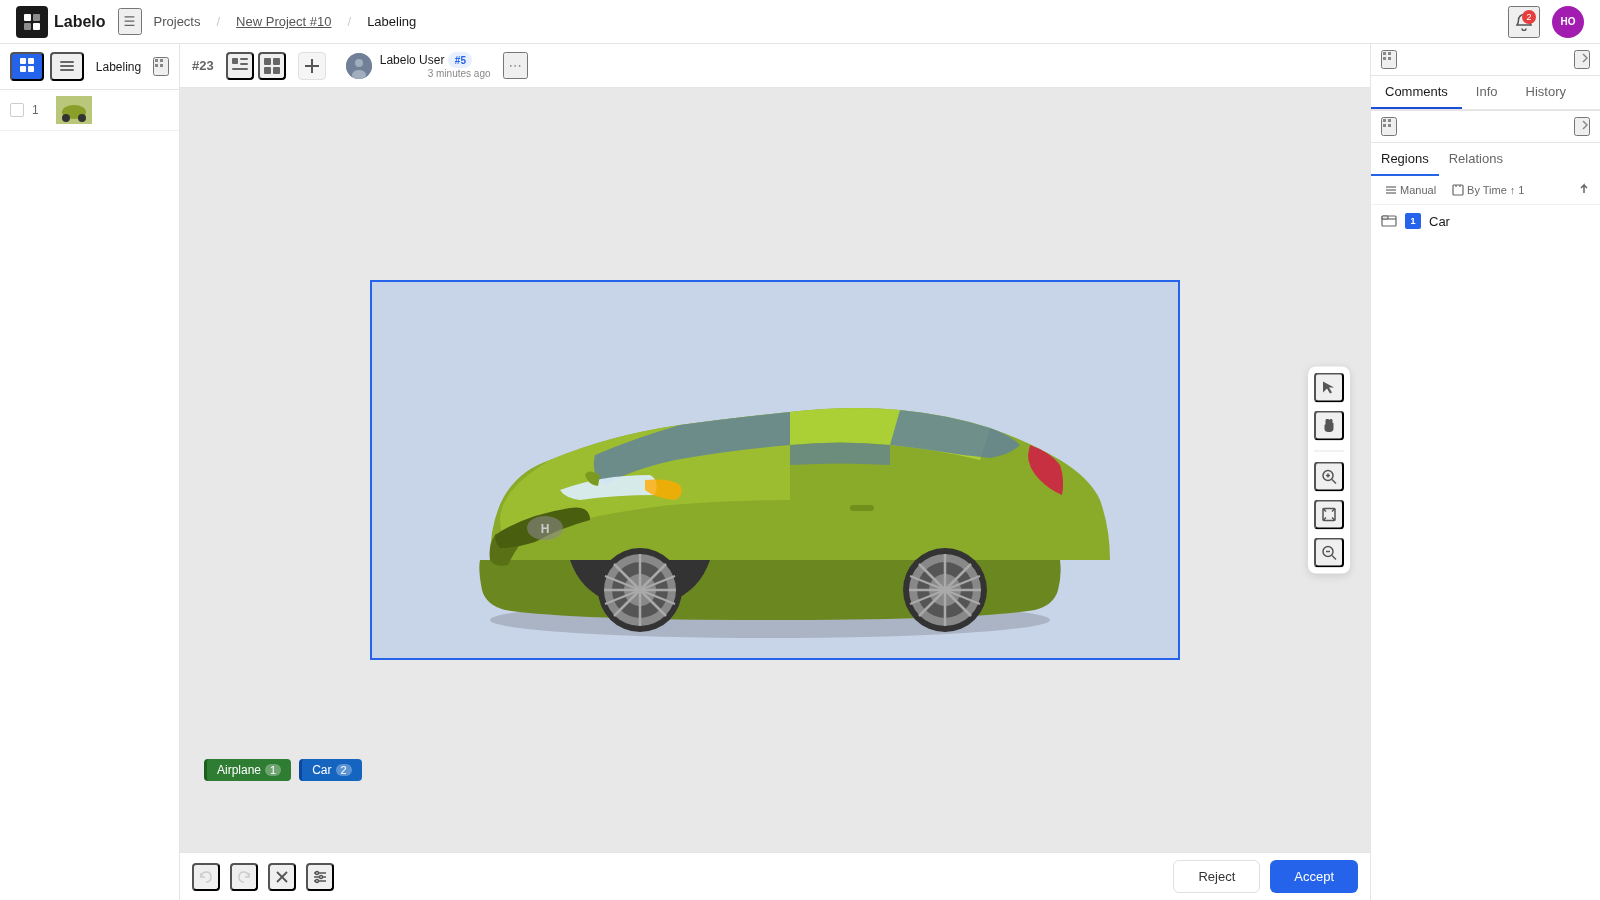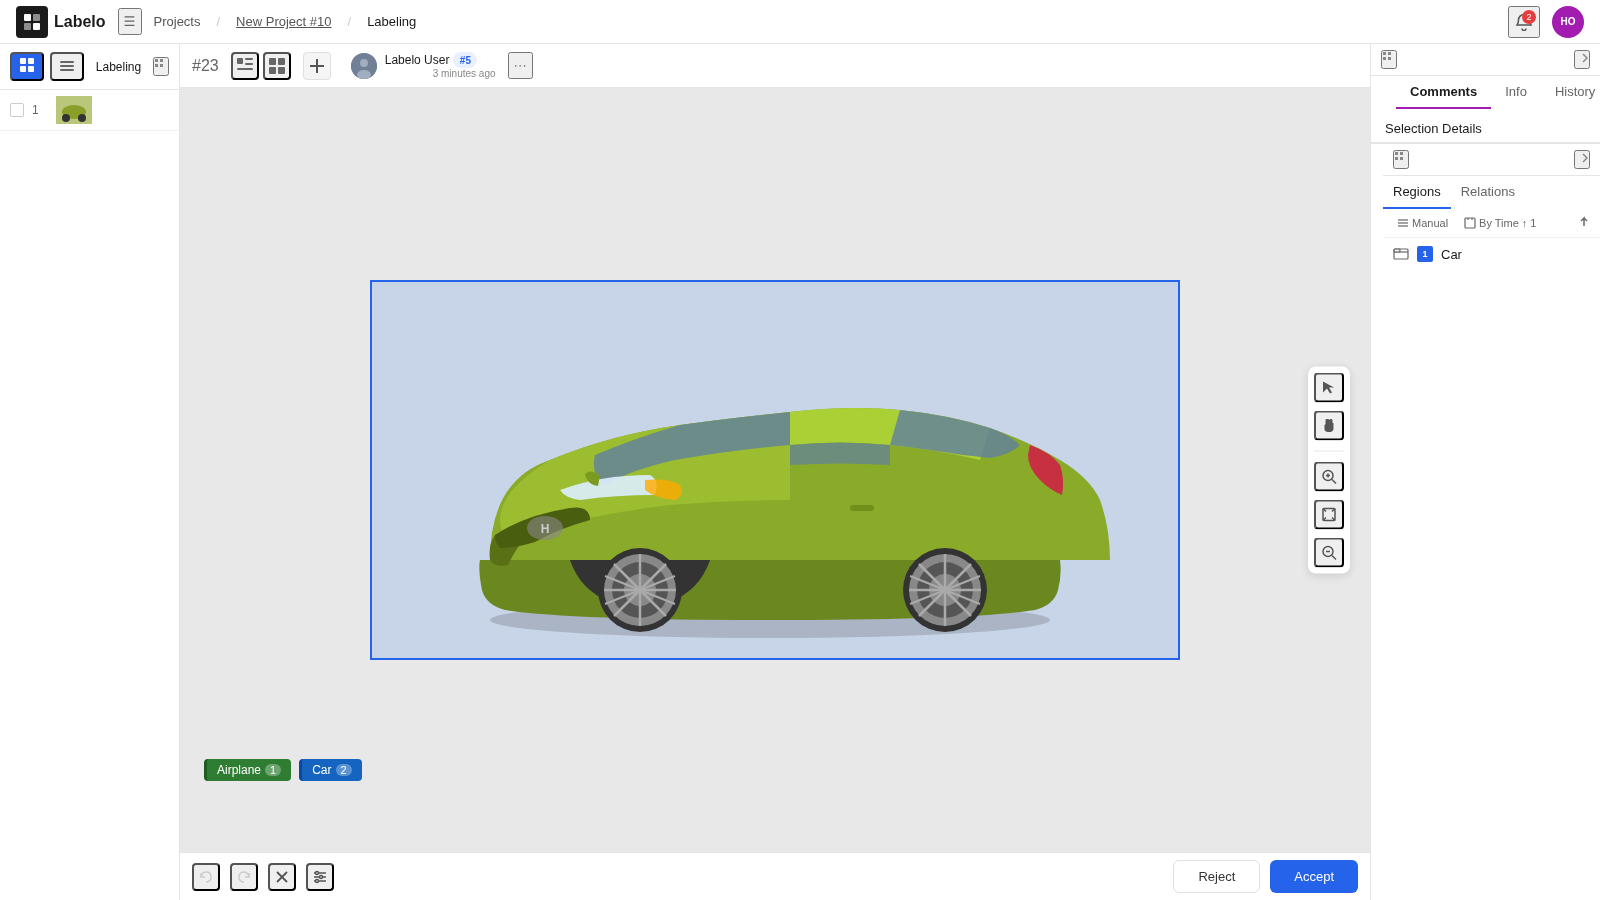--- a/index.html
+++ b/index.html
@@ -32,21 +32,21 @@
     .sidebar-item-row { display: flex; align-items: center; padding: 6px 10px; gap: 8px; cursor: pointer; border-bottom: 1px solid #f0f0f0; }
     .sidebar-checkbox { width: 14px; height: 14px; border: 1.5px solid #ccc; border-radius: 2px; flex-shrink: 0; }
     .sidebar-item-num { color: #666; font-size: 12px; min-width: 16px; }
     .car-thumb { width: 36px; height: 28px; background: linear-gradient(135deg, #8fac3a, #c5d668); border-radius: 2px; flex-shrink: 0; }
 
     
     .content-area { flex: 1; display: flex; flex-direction: column; overflow: hidden; }
 
     
     .toolbar { height: 44px; background: #fff; border-bottom: 1px solid #e5e5e5; display: flex; align-items: center; padding: 0 12px; gap: 12px; flex-shrink: 0; }
-    .toolbar-num { color: #666; font-size: 16px; font-weight: 400; }
+    .toolbar-num { color: #666; font-size: 13px; font-weight: 700; }
     .toolbar-view-icons { display: flex; gap: 4px; }
     .view-icon-btn { width: 28px; height: 28px; display: flex; align-items: center; justify-content: center; border-radius: 4px; cursor: pointer; color: #666; }
     .toolbar-add-btn { width: 28px; height: 28px; display: flex; align-items: center; justify-content: center; border-radius: 4px; cursor: pointer; color: #555; background: #f5f5f5; border: 1px solid #e0e0e0; }
     .toolbar-user { display: flex; align-items: center; gap: 8px; margin-left: 8px; }
     .toolbar-user-avatar { width: 26px; height: 26px; border-radius: 50%; background: #718096; display: flex; align-items: center; justify-content: center; color: #fff; font-size: 10px; overflow: hidden; }
     .toolbar-user-info { display: flex; flex-direction: column; }
     .toolbar-user-name { font-size: 12px; color: #1a1a1a; font-weight: 500; }
     .toolbar-user-time { font-size: 10px; color: #888; margin-left: 48px; }
     .toolbar-tag { display: flex; align-items: center; justify-content: center; width: 24px; height: 16px; background: #e8f0fe; color: #2563eb; border-radius: 8px; font-size: 10px; font-weight: 600; }
     .toolbar-more-btn { cursor: pointer; color: #888; padding: 4px; }
@@ -76,24 +76,24 @@
     .reject-btn { padding: 8px 24px; background: #fff; border: 1px solid #e0e0e0; border-radius: 6px; cursor: pointer; font-size: 13px; color: #333; font-weight: 500; }
     .accept-btn { padding: 8px 24px; background: #2563eb; border: none; border-radius: 6px; cursor: pointer; font-size: 13px; color: #fff; font-weight: 500; }
 
     
     .right-panel { width: 230px; background: #fff; border-left: 1px solid #e5e5e5; display: flex; flex-direction: column; flex-shrink: 0; }
     .right-panel-top { flex-shrink: 0; }
     .right-panel-top-header { display: flex; align-items: center; justify-content: space-between; padding: 6px 10px; border-bottom: 1px solid #e5e5e5; }
     .panel-collapse-btn { color: #888; cursor: pointer; }
     .panel-tabs { display: flex; gap: 0; }
     .panel-tab { padding: 8px 14px; font-size: 13px; cursor: pointer; color: #666; border-bottom: 2px solid transparent; }
-    .panel-tab.active { color: #1a1a1a; border-bottom: 2px solid #a21caf; font-weight: 700; margin-left: 25px; }
+    .panel-tab.active { color: #1a1a1a; border-bottom: 2px solid #1d4ed8; font-weight: 400; }
     .panel-section-title { padding: 12px 14px 6px; font-size: 13px; font-weight: 500; color: #1a1a1a; }
     .panel-divider { height: 1px; background: #e5e5e5; margin: 0; }
-    .right-panel-bottom { flex: 1; display: flex; flex-direction: column; border-top: 1px solid #e5e5e5; padding-left: 12px; }
+    .right-panel-bottom { flex: 1; display: flex; flex-direction: column; border-top: 1px solid #e5e5e5; }
     .regions-header { display: flex; align-items: center; justify-content: space-between; padding: 6px 10px; border-bottom: 1px solid #e5e5e5; }
     .regions-tabs { display: flex; gap: 0; }
     .regions-tab { padding: 8px 10px; font-size: 13px; cursor: pointer; color: #666; border-bottom: 2px solid transparent; }
     .regions-tab.active { color: #1a1a1a; border-bottom: 2px solid #2563eb; font-weight: 500; }
     .regions-options { display: flex; align-items: center; gap: 8px; padding: 6px 10px; border-bottom: 1px solid #f0f0f0; font-size: 11px; color: #666; }
     .region-sort-btn { display: flex; align-items: center; gap: 3px; cursor: pointer; padding: 2px 4px; }
     .region-item { display: flex; align-items: center; gap: 8px; padding: 8px 10px; cursor: pointer; }
     .region-icon { width: 16px; height: 16px; display: flex; align-items: center; justify-content: center; color: #888; flex-shrink: 0; }
     .region-label-text { font-size: 13px; color: #1a1a1a; font-weight: 500; }
   </style>
@@ -396,21 +396,20 @@
           <svg width="12" height="12" viewBox="0 0 12 12" fill="none" stroke="currentColor" stroke-width="1.5">
             <polyline points="7,2 11,6 7,10"></polyline>
           </svg>
         </button>
       </div>
       <div class="panel-tabs">
         <div class="panel-tab active">Comments</div>
         <div class="panel-tab">Info</div>
         <div class="panel-tab">History</div>
       </div>
-      <div class="panel-section-title">Selection Details</div>
     </div>
     <div class="panel-divider"></div>
 
     <div class="right-panel-bottom">
       <div class="regions-header">
         <button class="panel-collapse-btn">
           <svg width="12" height="12" viewBox="0 0 12 12" fill="currentColor">
             <rect x="0" y="0" width="3" height="3"></rect>
             <rect x="5" y="0" width="3" height="3"></rect>
             <rect x="0" y="5" width="3" height="3"></rect>

